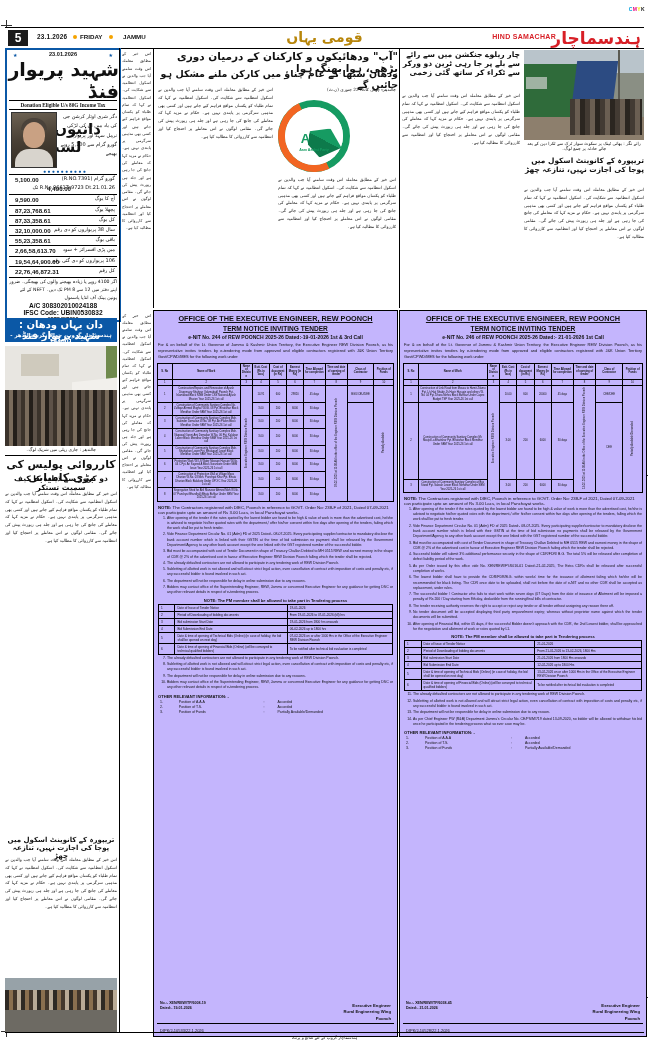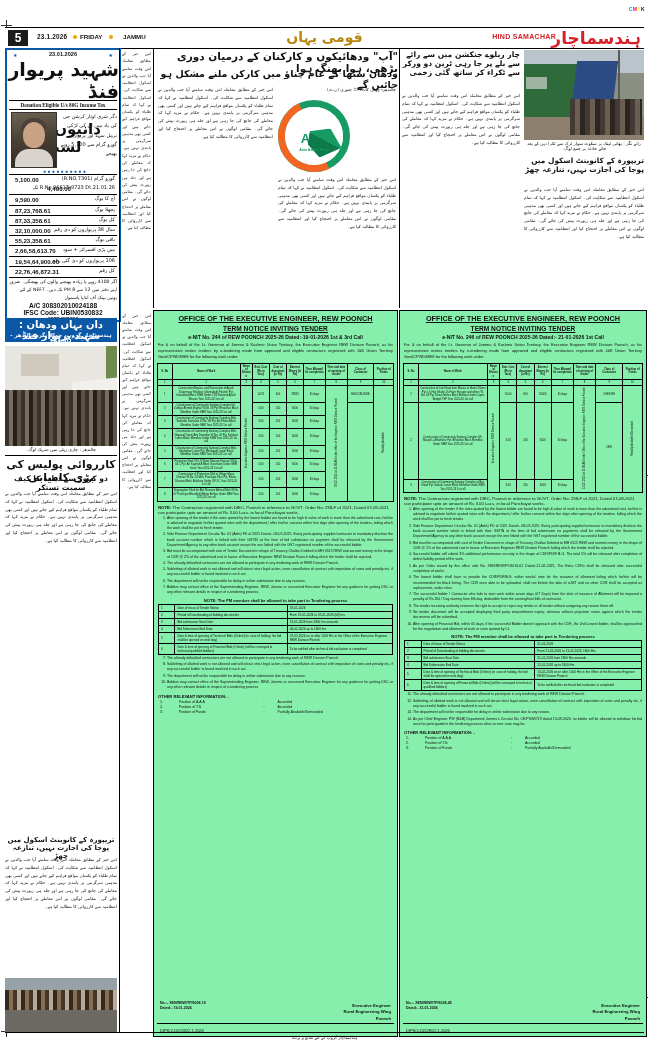--- a/index.html
+++ b/index.html
@@ -112,21 +112,21 @@
      background:linear-gradient(200deg,#169b62 0 45%,#0d7a4b 45% 100%);
      clip-path:polygon(0% 18%,60% 0%,100% 58%,40% 100%,0% 62%);transform:rotate(8deg);}
 
   
   .ucol{position:absolute;direction:rtl;text-align:justify;font-family:"DejaVu Sans",sans-serif;
         font-size:4.3px;line-height:1.82;color:#1a1a1a;overflow:hidden;}
   .uhead{position:absolute;direction:rtl;text-align:center;font-family:"DejaVu Sans",sans-serif;
          font-weight:bold;color:#111;}
 
   
-  .tender{position:absolute;border:1.2px solid #000;background:#86efac;overflow:hidden;}
+  .tender{position:absolute;border:1.2px solid #000;background:#c4b5fd;overflow:hidden;}
   .t-h1{text-align:center;font-size:7.3px;font-weight:bold;text-decoration:underline;margin-top:3px;
         font-family:"Liberation Sans",sans-serif;}
   .t-h2{text-align:center;font-size:6.6px;font-weight:bold;text-decoration:underline;margin-top:2px;}
   .t-h3{text-align:center;font-size:5.1px;font-weight:bold;margin-top:2px;}
   .t-intro{font-size:3.9px;text-align:justify;margin:2px 4px 0 4px;line-height:1.5;}
   table.tt{border-collapse:collapse;width:calc(100% - 6px);margin:3px 3px 0 3px;table-layout:fixed;}
   table.tt th,table.tt td{border:.6px solid #000;font-size:2.7px;padding:1px;text-align:center;
        vertical-align:middle;line-height:1.25;word-wrap:break-word;}
   table.tt th{font-weight:bold;}
   td.wname{text-align:justify;font-size:2.6px;line-height:1.3;}

